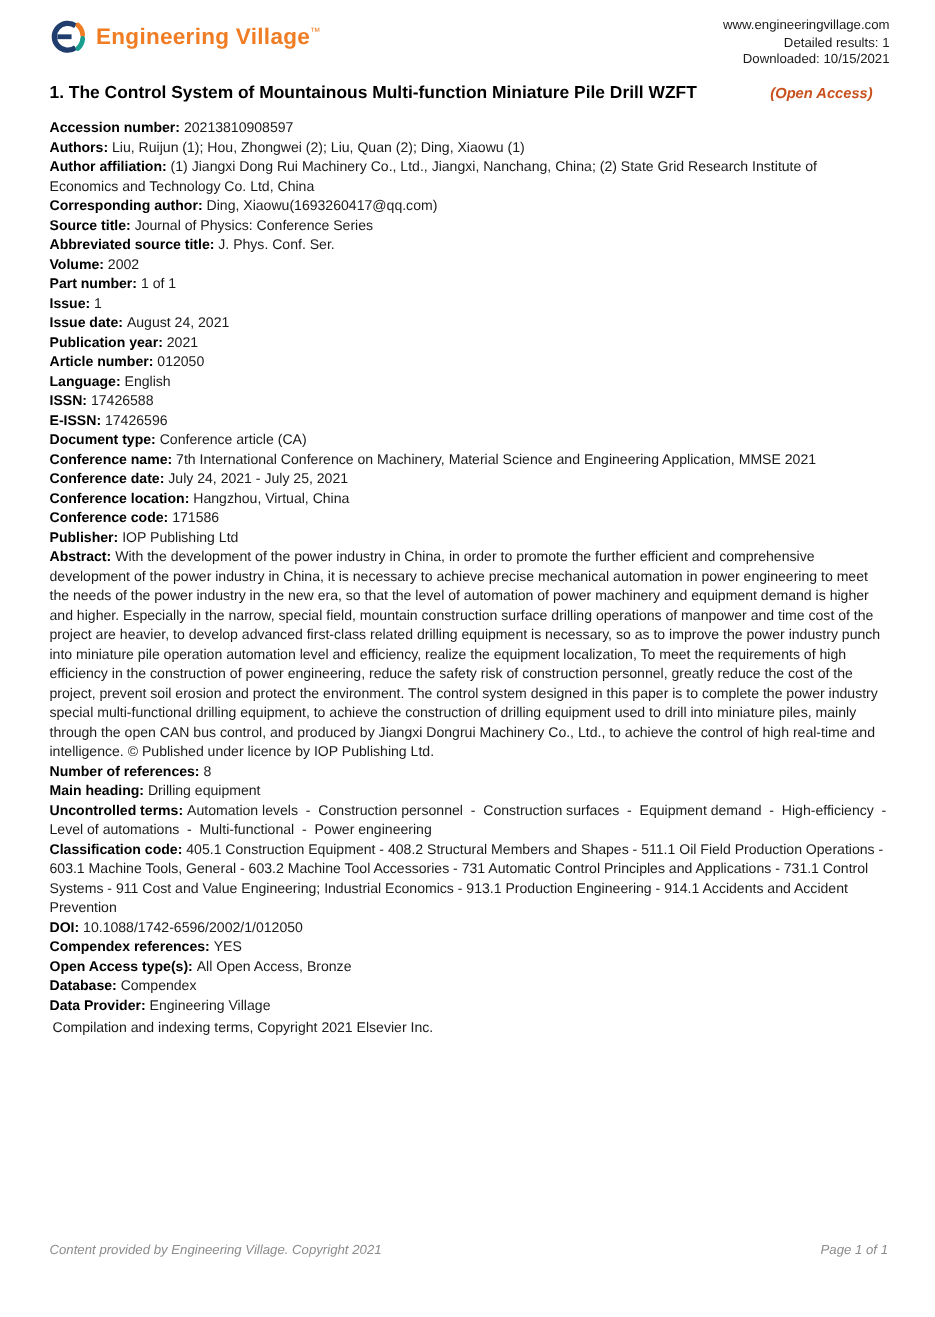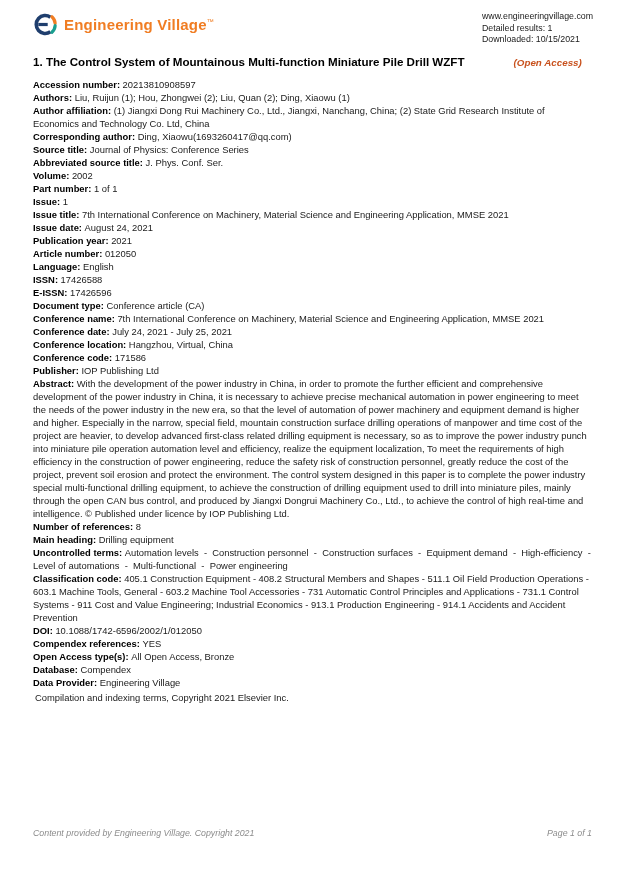--- a/index.html
+++ b/index.html
@@ -19,21 +19,21 @@
     display:flex; align-items:center; gap:6px;
   }
   .logo-mark { width:27px; height:27px; display:block; }
   .logo-text {
     color:#F07D23; font-size:15px; font-weight:700; letter-spacing:0.2px;
     white-space:nowrap;
   }
   .logo-tm { font-size:7px; color:#F07D23; vertical-align:6px; font-weight:400; }
   .header-meta {
     position:absolute; right:30px; top:11px;
-    font-size:8.8px; line-height:11.5px; color:#1a1a1a;
+    text-align:right; font-size:8.8px; line-height:11.5px; color:#1a1a1a;
   }
 
   
   .content {
     position:absolute; left:33px; top:54px; width:559px;
     font-size:9.4px; line-height:13px; color:#1a1a1a;
   }
   .title {
     margin:0 0 7px 0;
     font-size:11.6px; line-height:15.5px; font-weight:700; color:#000;
@@ -90,21 +90,20 @@
   <div class="field"><span class="field-label">Source title: </span><span class="field-value">Journal of Physics: Conference Series</span></div>
 
   <div class="field"><span class="field-label">Abbreviated source title: </span><span class="field-value">J. Phys. Conf. Ser.</span></div>
 
   <div class="field"><span class="field-label">Volume: </span><span class="field-value">2002</span></div>
 
   <div class="field"><span class="field-label">Part number: </span><span class="field-value">1 of 1</span></div>
 
   <div class="field"><span class="field-label">Issue: </span><span class="field-value">1</span></div>
 
-  <div class="field"><span class="field-label">Issue title: </span><span class="field-value">7th International Conference on Machinery, Material Science and Engineering Application, MMSE 2021</span></div>
 
   <div class="field"><span class="field-label">Issue date: </span><span class="field-value">August 24, 2021</span></div>
 
   <div class="field"><span class="field-label">Publication year: </span><span class="field-value">2021</span></div>
 
   <div class="field"><span class="field-label">Article number: </span><span class="field-value">012050</span></div>
 
   <div class="field"><span class="field-label">Language: </span><span class="field-value">English</span></div>
 
   <div class="field"><span class="field-label">ISSN: </span><span class="field-value">17426588</span></div>

